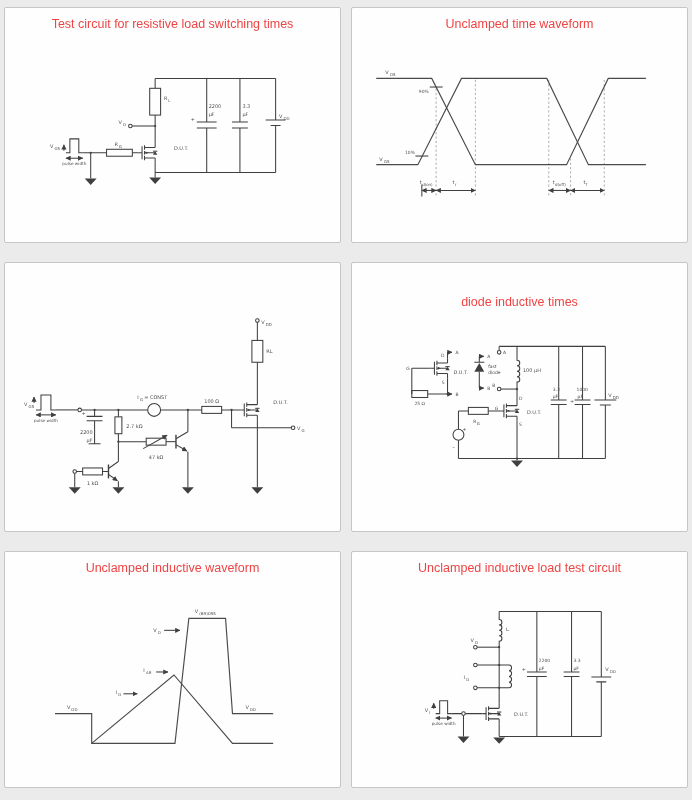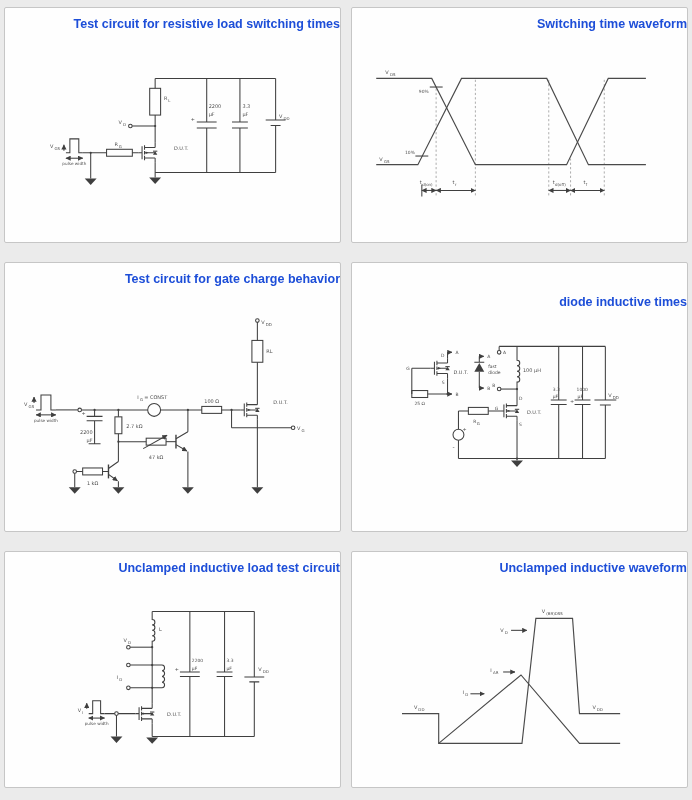--- a/index.html
+++ b/index.html
@@ -1,20 +1,20 @@
 <!DOCTYPE html>
 <html><head>
 <meta charset="utf-8">
 <style>
 *{margin:0;padding:0;box-sizing:border-box}
 html,body{width:692px;height:800px}
 body{background:#ebebeb;font-family:"Liberation Sans",sans-serif;position:relative;overflow:hidden}
 .grid{position:absolute;left:4px;top:7px;display:grid;grid-template-columns:337px 337px;grid-template-rows:236px 270px 237px;column-gap:10px;row-gap:19px}
 .panel{position:relative;background:#fefefe;border:1px solid #c6c6c6;border-radius:2px}
-.title{position:absolute;top:9px;left:0;right:0;text-align:right;font-weight:bold;font-size:12.5px;color:#1d4ed8}
+.title{position:absolute;top:9px;left:0;right:0;text-align:center;font-weight:normal;font-size:12.5px;color:#ef4444}
 .title.two{top:17px;line-height:15px}
 svg.fig{position:absolute;left:0;top:0;width:100%;height:100%}
 .wire{stroke:#3f3f3f;stroke-width:1.05;fill:none}
 .wv{stroke:#4a4a4a;stroke-width:1.15;fill:none}
 .dash{stroke:#979797;stroke-width:0.8;fill:none;stroke-dasharray:2.2 2.2}
 .lbl{fill:#4f4f4f;font-family:"DejaVu Sans",sans-serif}
 .f6{font-size:6px}.f5{font-size:5px}.f45{font-size:4.5px}.f42{font-size:4.2px}.f4{font-size:4px}
 .end{text-anchor:end}.mid{text-anchor:middle}
 .dot{fill:#3f3f3f}
 </style>
@@ -78,21 +78,21 @@
       <path class="wire" d="M236.5,71 V115 M228.5,115 H244.5 M228.5,121 H244.5 M236.5,121 V166"></path>
       <text class="lbl f5" x="239" y="101">3.3</text>
       <text class="lbl f5" x="239" y="109">µF</text>
       <path class="wire" d="M272.5,71 V113 M262.5,113 H282.5 M267.5,118.5 H277.5 M272.5,118.5 V166"></path>
       <text class="lbl f5" x="276" y="111">V</text>
       <text class="lbl f4" x="280.5" y="113">DD</text>
     </svg>
   </div>
 
   <div class="panel">
-    <div class="title">Switching time waveform</div>
+    <div class="title">Unclamped time waveform</div>
     <svg class="fig" viewBox="0 0 337 236">
       <path class="dash" d="M84.4,189 V79 M124,189 V71 M198,189 V71 M220,189 V152 M254,189 V71"></path>
       <polyline class="wv" points="24,71 80,71 124,158 216,158 258,71 296,71"></polyline>
       <polyline class="wv" points="24,158 66,158 110,71 196,71 238,158 296,158"></polyline>
       <path class="wire" d="M78,79.7 H91"></path>
       <path class="wire" d="M63.5,149.3 H76.5"></path>
       <text class="lbl f45 end" x="77" y="86">90%</text>
       <text class="lbl f45 end" x="63" y="147.5">10%</text>
       <path class="wire" d="M70,178 V190"></path>
       <path class="wire" d="M70,184 H84.4" marker-start="url(#ah)" marker-end="url(#ah)"></path>
@@ -108,21 +108,20 @@
       <text class="lbl f5" x="233" y="178">t</text>
       <text class="lbl f4" x="235.3" y="179.5">f</text>
       <text class="lbl f5" x="33" y="67">V</text>
       <text class="lbl f4" x="37.8" y="69">DS</text>
       <text class="lbl f5" x="27" y="154">V</text>
       <text class="lbl f4" x="31.8" y="156">GS</text>
     </svg>
   </div>
 
   <div class="panel">
-    <div class="title">Test circuit for gate charge behavior</div>
     <svg class="fig" viewBox="0 0 337 270">
       <text class="lbl f5" x="19" y="144">V</text>
       <text class="lbl f4" x="23.5" y="146">GS</text>
       <path class="wire" d="M31,148 h5 v-15 h10 v15 h5"></path>
       <path class="wire" d="M29,141 V135" marker-end="url(#ah)"></path>
       <path class="wire" d="M31,153 H51" marker-start="url(#ah)" marker-end="url(#ah)"></path>
       <text class="lbl f42 mid" x="41" y="160">pulse width</text>
       <path class="wire" d="M51,148 H73.2"></path>
       <circle class="wire" cx="75" cy="148" r="1.8"></circle>
       <path class="wire" d="M76.8,148 H143.5"></path>
@@ -241,20 +240,43 @@
       <text class="lbl f45" x="226" y="129">1000</text>
       <text class="lbl f45" x="227" y="136.5">µF</text>
       <text class="lbl f5 end" x="223.5" y="141.5">+</text>
       <path class="wire" d="M255,84 V138 M244,138 H266 M249.5,143 H260.5 M255,143 V197"></path>
       <text class="lbl f5" x="258" y="135.5">V</text>
       <text class="lbl f4" x="262.5" y="137.5">DD</text>
     </svg>
   </div>
 
   <div class="panel">
+    <div class="title">Unclamped inductive waveform</div>
+    <svg class="fig" viewBox="0 0 337 237">
+      <path class="wv" d="M50,163 H87 V193 H171 L185,67 H222 L229,163 H270"></path>
+      <path class="wv" d="M87,193 L170,124 L229,193 H270"></path>
+      <text class="lbl f5" x="62" y="158">V</text>
+      <text class="lbl f4" x="66.5" y="160">DD</text>
+      <text class="lbl f5" x="242" y="158">V</text>
+      <text class="lbl f4" x="246.5" y="160">DD</text>
+      <text class="lbl f5" x="191" y="62">V</text>
+      <text class="lbl f4" x="195.5" y="64">(BR)DSS</text>
+      <text class="lbl f5" x="149" y="81">V</text>
+      <text class="lbl f4" x="153.5" y="83">D</text>
+      <path class="wire" d="M160,79 H176" marker-end="url(#ah)"></path>
+      <text class="lbl f5" x="139" y="121">I</text>
+      <text class="lbl f4" x="141.8" y="123">AR</text>
+      <path class="wire" d="M152,121 H164" marker-end="url(#ah)"></path>
+      <text class="lbl f5" x="111" y="143">I</text>
+      <text class="lbl f4" x="113.8" y="145">D</text>
+      <path class="wire" d="M119,143 H133" marker-end="url(#ah)"></path>
+    </svg>
+  </div>
+
+  <div class="panel">
     <div class="title">Unclamped inductive load test circuit</div>
     <svg class="fig" viewBox="0 0 337 237">
       <path class="wire" d="M148,60 H251"></path>
       <path class="wire" d="M148,60 V68 a2.75,2.75 0 0 1 0,5.5 a2.75,2.75 0 0 1 0,5.5 a2.75,2.75 0 0 1 0,5.5 a2.75,2.75 0 0 1 0,5.5 V153"></path>
       <text class="lbl f5" x="155" y="80">L</text>
       <circle class="wire" cx="124" cy="96" r="1.8"></circle>
       <path class="wire" d="M125.8,96 H148"></path>
       <circle class="dot" cx="148" cy="96" r="1.1"></circle>
       <text class="lbl f5" x="119" y="91">V</text>
       <text class="lbl f4" x="123.5" y="93">D</text>
@@ -286,36 +308,13 @@
       <text class="lbl f45" x="188" y="118.5">µF</text>
       <path class="wire" d="M221,60 V121 M213,121 H229 M213,125.5 H229 M221,125.5 V186"></path>
       <text class="lbl f45" x="223" y="111">3.3</text>
       <text class="lbl f45" x="223" y="118.5">µF</text>
       <path class="wire" d="M251,60 V126 M241,126 H261 M246,131 H256 M251,131 V186"></path>
       <text class="lbl f5" x="255" y="120">V</text>
       <text class="lbl f4" x="259.5" y="122">DD</text>
     </svg>
   </div>
 
-  <div class="panel">
-    <div class="title">Unclamped inductive waveform</div>
-    <svg class="fig" viewBox="0 0 337 237">
-      <path class="wv" d="M50,163 H87 V193 H171 L185,67 H222 L229,163 H270"></path>
-      <path class="wv" d="M87,193 L170,124 L229,193 H270"></path>
-      <text class="lbl f5" x="62" y="158">V</text>
-      <text class="lbl f4" x="66.5" y="160">DD</text>
-      <text class="lbl f5" x="242" y="158">V</text>
-      <text class="lbl f4" x="246.5" y="160">DD</text>
-      <text class="lbl f5" x="191" y="62">V</text>
-      <text class="lbl f4" x="195.5" y="64">(BR)DSS</text>
-      <text class="lbl f5" x="149" y="81">V</text>
-      <text class="lbl f4" x="153.5" y="83">D</text>
-      <path class="wire" d="M160,79 H176" marker-end="url(#ah)"></path>
-      <text class="lbl f5" x="139" y="121">I</text>
-      <text class="lbl f4" x="141.8" y="123">AR</text>
-      <path class="wire" d="M152,121 H164" marker-end="url(#ah)"></path>
-      <text class="lbl f5" x="111" y="143">I</text>
-      <text class="lbl f4" x="113.8" y="145">D</text>
-      <path class="wire" d="M119,143 H133" marker-end="url(#ah)"></path>
-    </svg>
-  </div>
-
 </div>
 
 </body></html>

